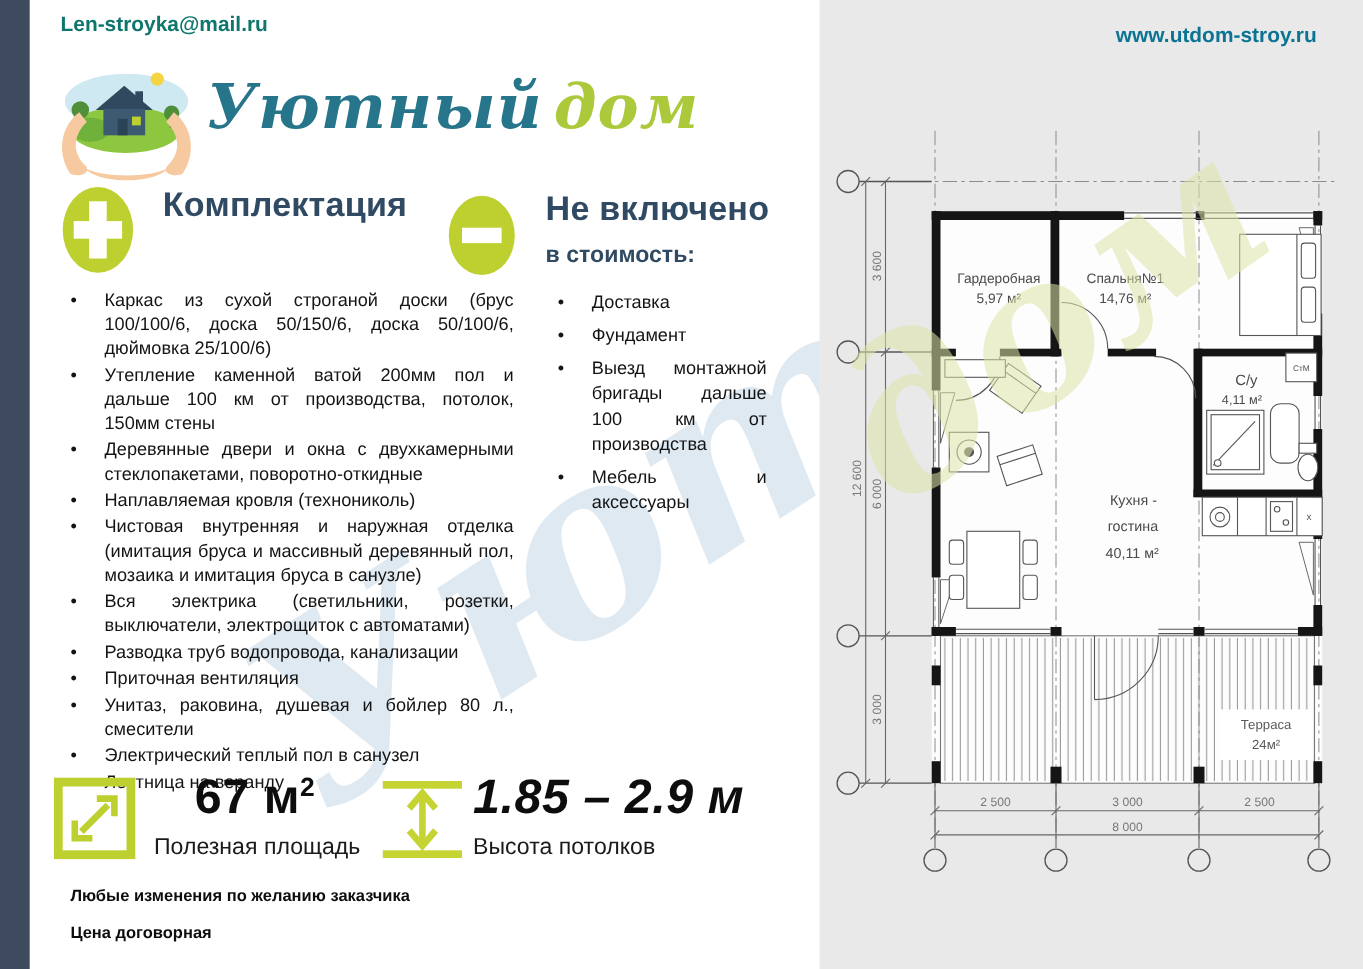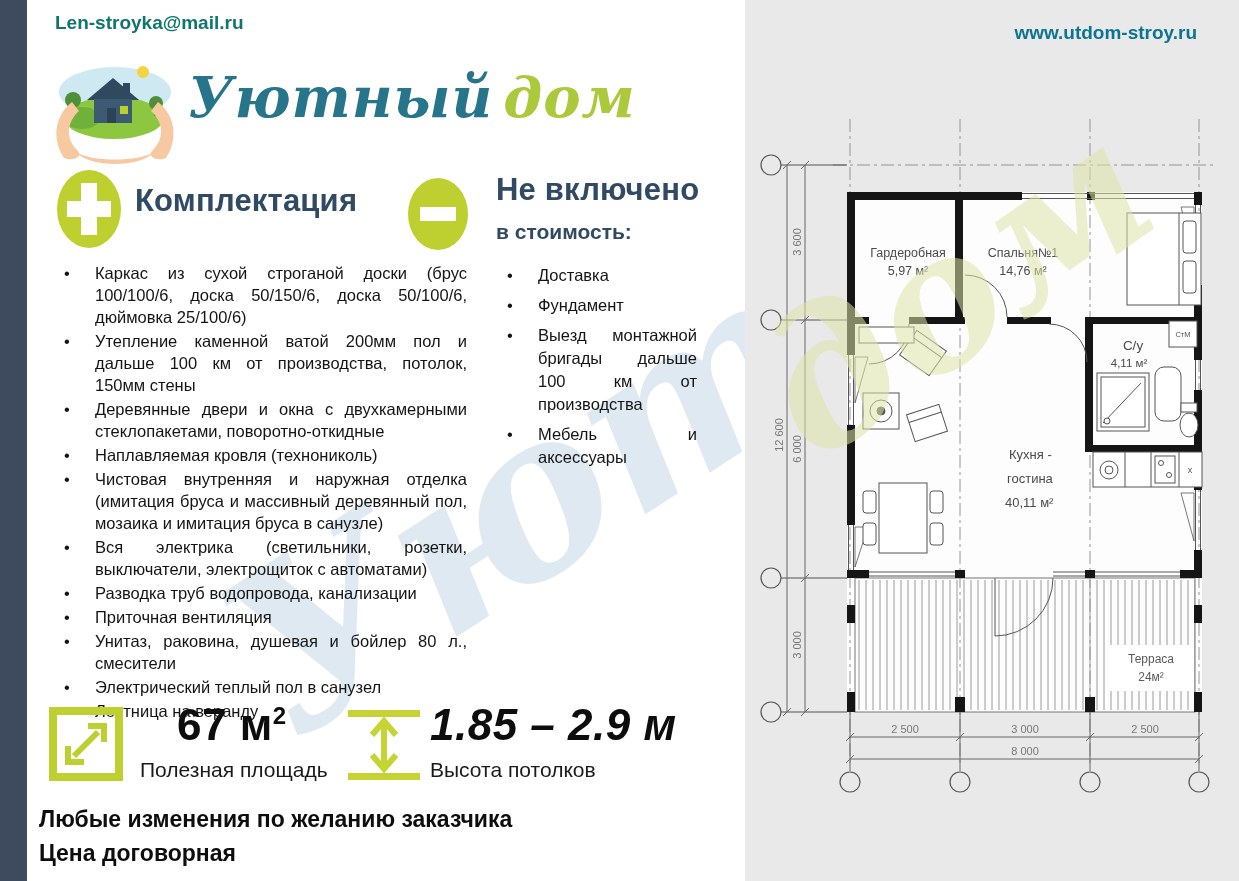--- a/index.html
+++ b/index.html
@@ -18,41 +18,41 @@
   .logo-text .p2{color:#abc93a;padding-left:10px;}
 
   .plus-badge{position:absolute;left:57px;top:170px;width:64px;height:78px;background:#bed02f;border-radius:50%;z-index:3;}
   .plus-badge .v{position:absolute;left:24px;top:13px;width:16px;height:52px;background:#fff;}
   .plus-badge .h{position:absolute;left:10px;top:31px;width:44px;height:16px;background:#fff;}
   .minus-badge{position:absolute;left:408px;top:178px;width:60px;height:72px;background:#bed02f;border-radius:50%;z-index:3;}
   .minus-badge .h{position:absolute;left:12px;top:29px;width:36px;height:14px;background:#fff;}
 
   .sec-title{position:absolute;font-size:31px;font-weight:800;color:#2f4a62;z-index:3;letter-spacing:0.2px;}
   .sec-sub{position:absolute;font-size:21px;font-weight:bold;color:#2f4a62;z-index:3;}
-  .t-inc{left:135px;top:168px;margin-top:15px;}  .s-inc{left:135px;top:210px;}
+  .t-inc{left:148px;top:168px;}  .s-inc{left:135px;top:210px;}
   .t-exc{left:496px;top:172px;}  .s-exc{left:496px;top:220px;}
 
   ul.blist{position:absolute;margin:0;padding:0;list-style:none;z-index:3;color:#141414;}
   ul.blist li{position:relative;padding-left:33px;text-align:justify;}
   ul.blist li::before{content:"\2022";position:absolute;left:2px;top:0;}
   .list-inc{left:62px;top:262px;width:405px;font-size:16.5px;line-height:22px;}
   .list-inc li{margin-bottom:2px;}
   .list-exc{left:505px;top:264px;width:192px;font-size:16.5px;line-height:23px;}
   .list-exc li{margin-bottom:7px;padding-left:28px;}
 
   .stat-icon{position:absolute;z-index:3;}
   .area-icon{left:48px;top:706px;}
   .height-icon{left:344px;top:704px;}
   .stat-value{position:absolute;font-size:44px;font-weight:800;color:#0d0d0d;z-index:3;letter-spacing:0.5px;}
   .stat-value sup{font-size:24px;}
   .stat-label{position:absolute;font-size:21px;color:#1a1a1a;z-index:3;}
   .v-area{left:140px;top:700px;margin-left:37px;}  .l-area{left:140px;top:758px;}
   .v-height{left:430px;top:700px;font-style:italic;} .l-height{left:430px;top:758px;}
 
-  .foot{position:absolute;left:39px;font-size:23px;font-weight:800;color:#0d0d0d;z-index:3;}
+  .foot{position:absolute;left:64px;font-size:15px;font-weight:800;color:#0d0d0d;z-index:3;}
   .f1{top:806px;} .f2{top:840px;}
 
   .main-clip{position:absolute;left:27px;top:0;width:718px;height:881px;overflow:hidden;z-index:1;}
   .wm-left{position:absolute;left:150px;top:300px;width:900px;font-family:"DejaVu Serif",serif;
            font-style:italic;font-weight:bold;font-size:225px;color:rgba(172,201,222,0.40);
            transform:rotate(-33deg);white-space:nowrap;z-index:1;}
   .wm-right{position:absolute;left:-5px;top:180px;font-family:"DejaVu Serif",serif;
             font-style:italic;font-weight:bold;font-size:185px;color:rgba(223,227,166,0.55);
             transform:rotate(-35deg);white-space:nowrap;z-index:3;pointer-events:none;}
   .plan{position:absolute;left:6px;top:105px;z-index:2;}

